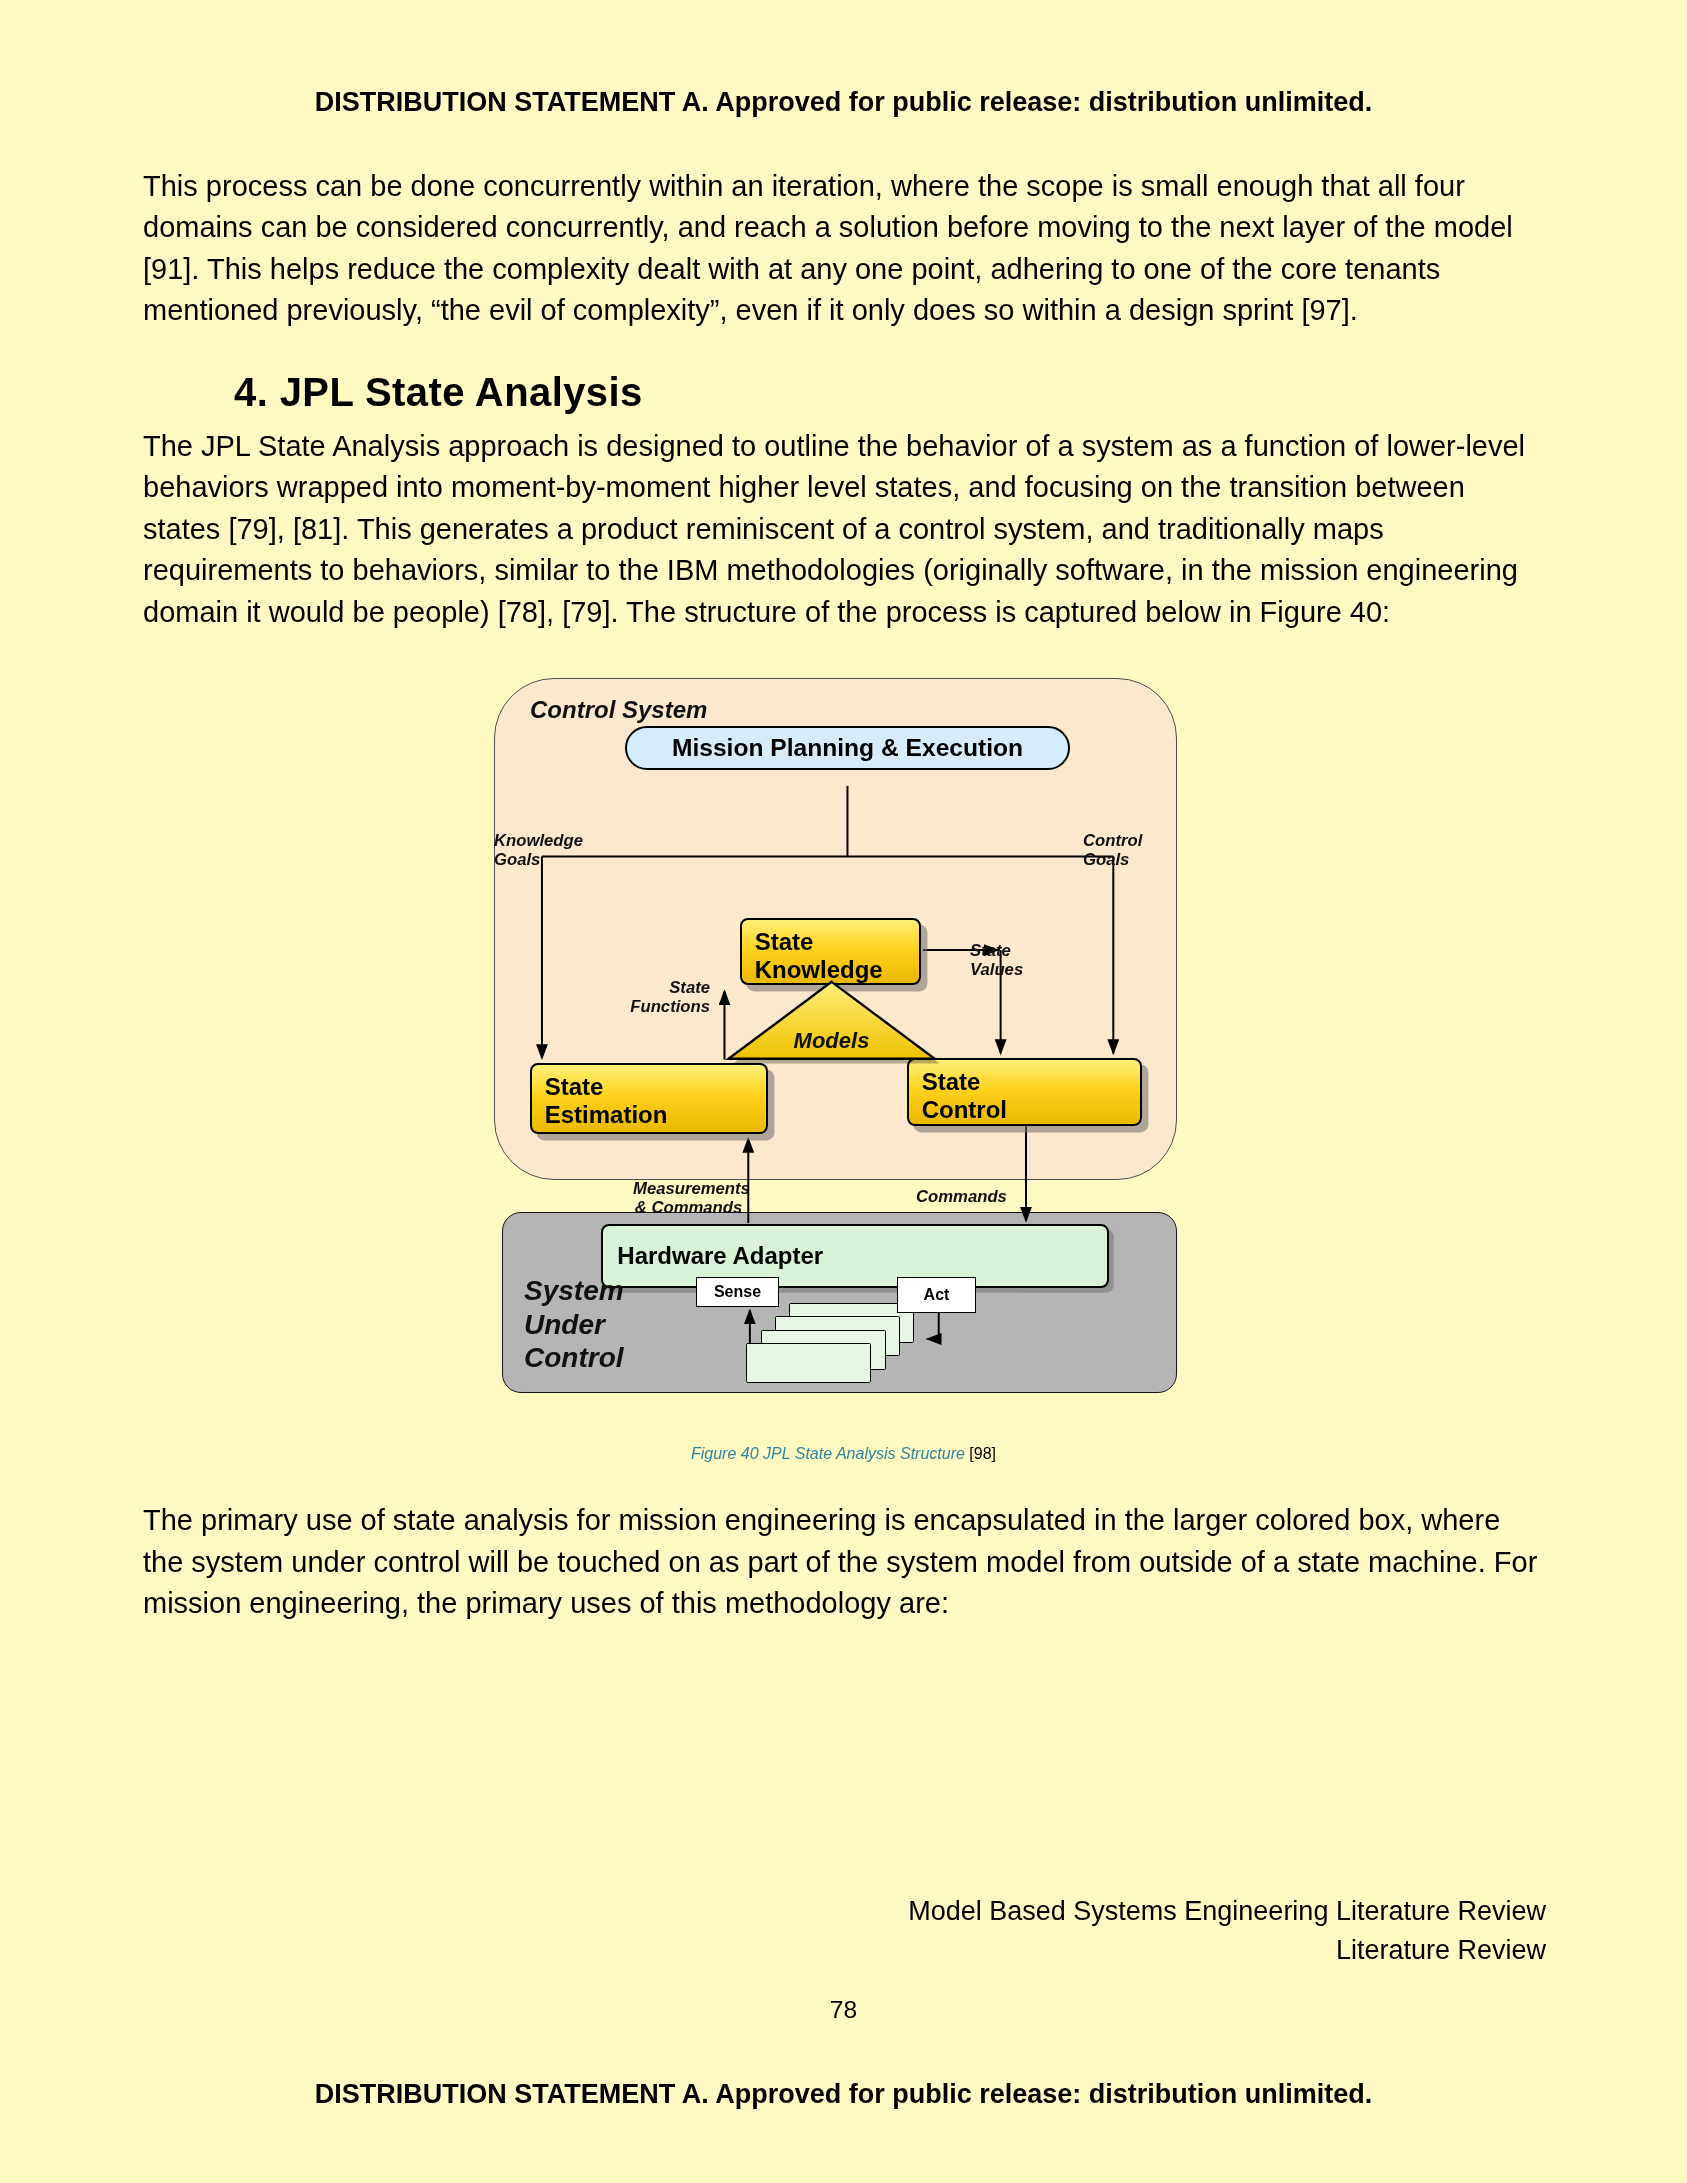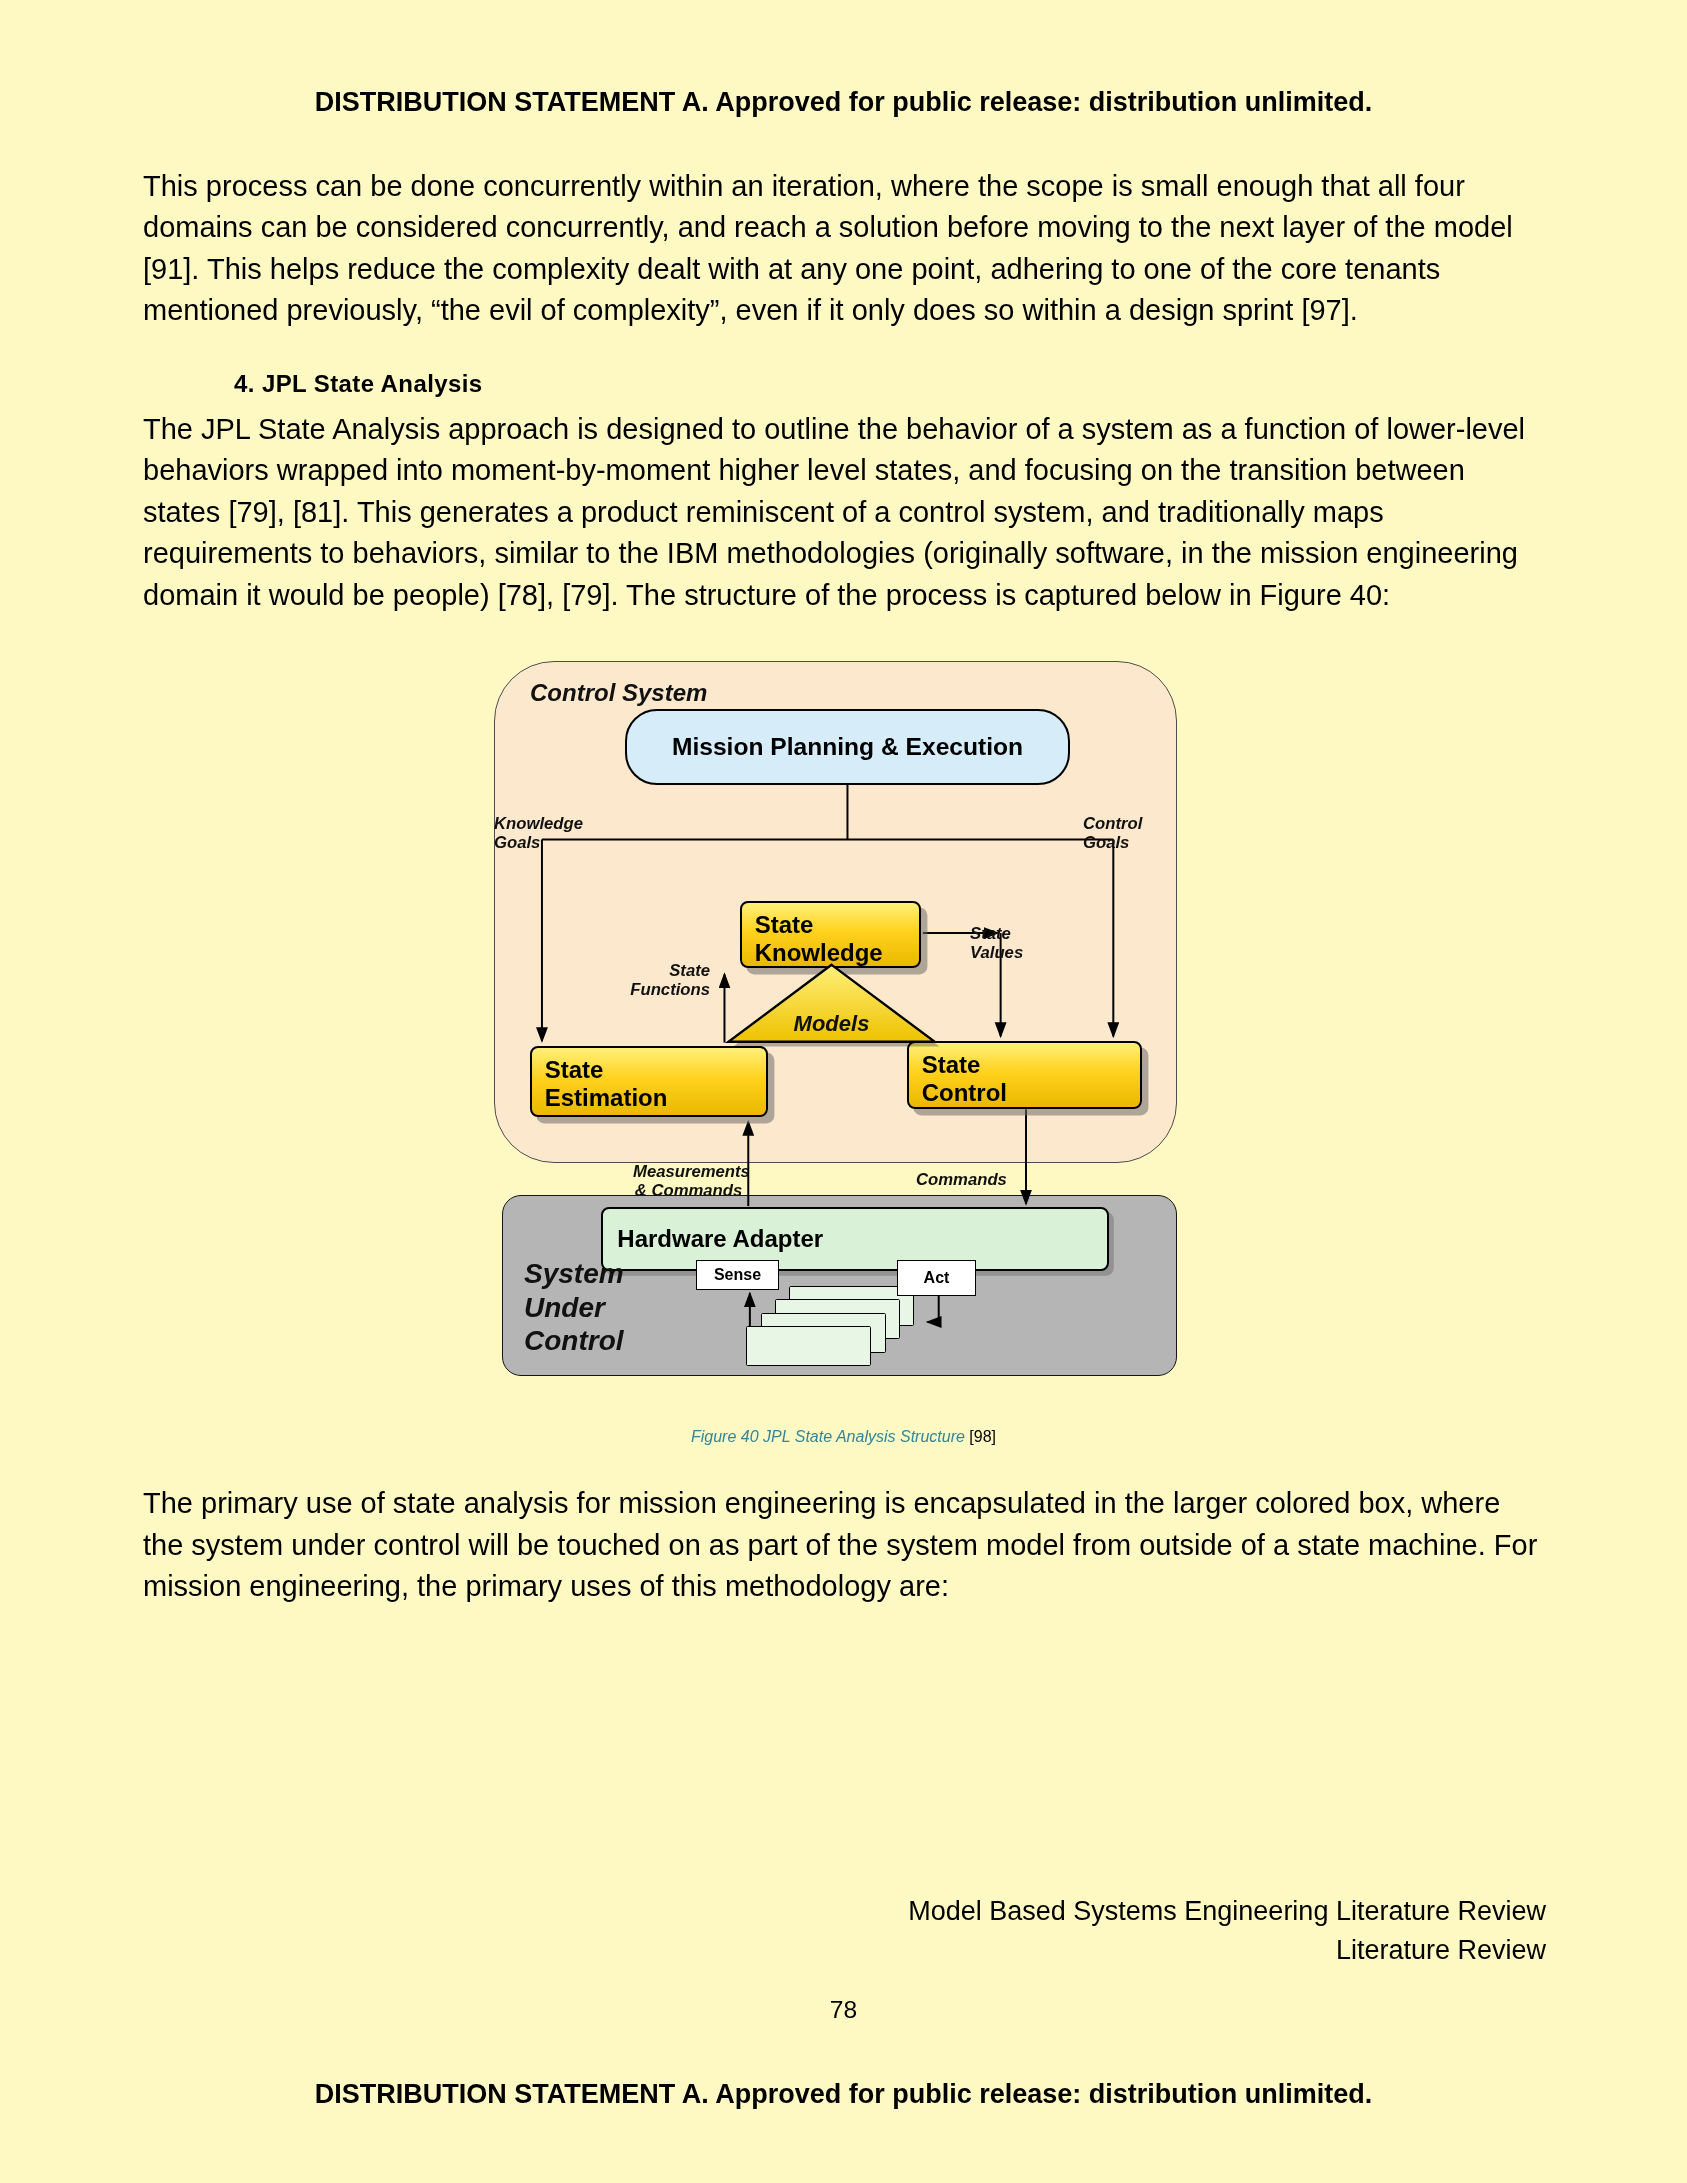--- a/index.html
+++ b/index.html
@@ -5,39 +5,39 @@
   html,body {margin:0; padding:0; background:#777;}
   .page {
     width:1687px; height:2183px; background:#fef9c3; position:relative;
     font-family:"Liberation Sans", sans-serif; color:#000;
     box-sizing:border-box; padding:87px 143px 0 143px; overflow:hidden;
   }
   .pre {white-space:pre-line;}
 
   .header-statement {text-align:center; font-weight:bold; font-size:27px; margin-bottom:48px;}
   .body-par {font-size:29px; line-height:1.43; margin:0 0 33px 0; text-align:left;}
-  .section-heading {font-size:24px; font-weight:bold; letter-spacing:0.4px; margin:38px 0 11px 0; padding-left:91px;}
+  .section-heading {font-size:40px; font-weight:bold; letter-spacing:0.4px; margin:38px 0 11px 0; padding-left:91px;}
 
   
   .figure-wrap {margin-top:8px;}
   .diagram {position:relative; width:715px; height:738px; margin:0 auto;}
   .diagram * {box-sizing:border-box;}
 
   .peach-box {position:absolute; left:8px; top:12px; width:683px; height:502px;
     background:#fce8cc; border:1.6px solid #4d4d4d; border-radius:60px; z-index:0;}
   .gray-box {position:absolute; left:16px; top:546px; width:675px; height:181px;
     background:#b5b5b5; border:1.6px solid #151515; border-radius:19px; z-index:0;}
 
   .arrow-layer {position:absolute; left:0; top:0; width:715px; height:738px; z-index:1;}
   .triangle-layer {position:absolute; left:0; top:0; width:715px; height:738px; z-index:3; pointer-events:none;}
 
   .dlabel {position:absolute; z-index:2; font-weight:bold; color:#111;font-style:italic;}
   .dlabel.small {font-size:16.7px; font-style:italic; line-height:1.15;}
 
-  .capsule {position:absolute; left:139px; top:60px; width:445px; height:76px;
+  .capsule {position:absolute; left:139px; top:60px; width:445px; height:44px;
     background:#d6ecf8; border:2.4px solid #000; border-radius:32px; z-index:2;
     display:flex; align-items:center; justify-content:center;
     font-weight:bold; font-size:24.6px;}
 
   .ybox {position:absolute; z-index:2;
     background:linear-gradient(180deg,#fff07a 0%, #ffd21e 45%, #eab800 100%);
     border:2.4px solid #000; border-radius:8px;
     box-shadow:6.4px 6.4px 0 rgba(110,110,110,0.55);
     font-weight:bold; font-size:24px; line-height:1.14; padding:8px 0 0 12.7px;
     white-space:pre-line;}

